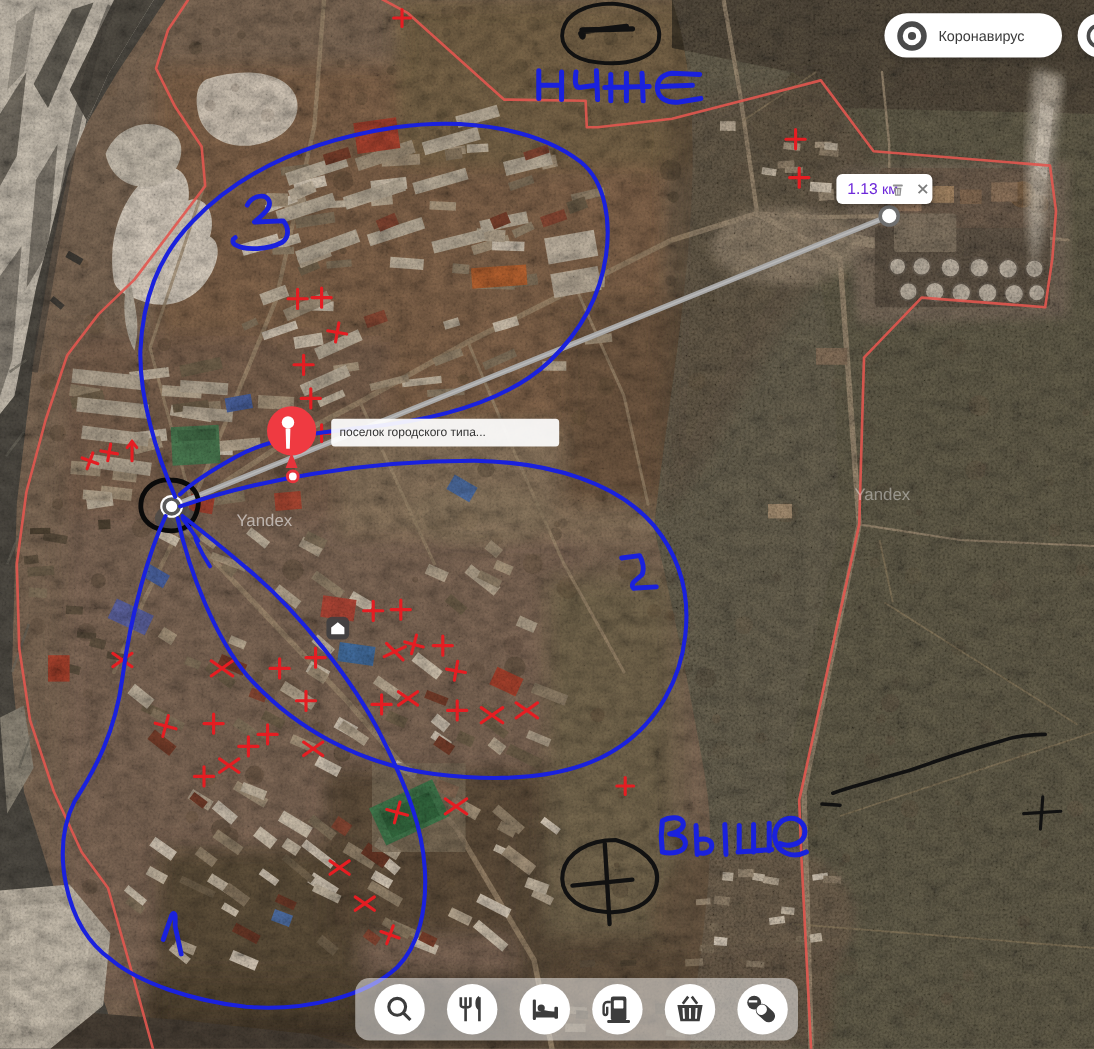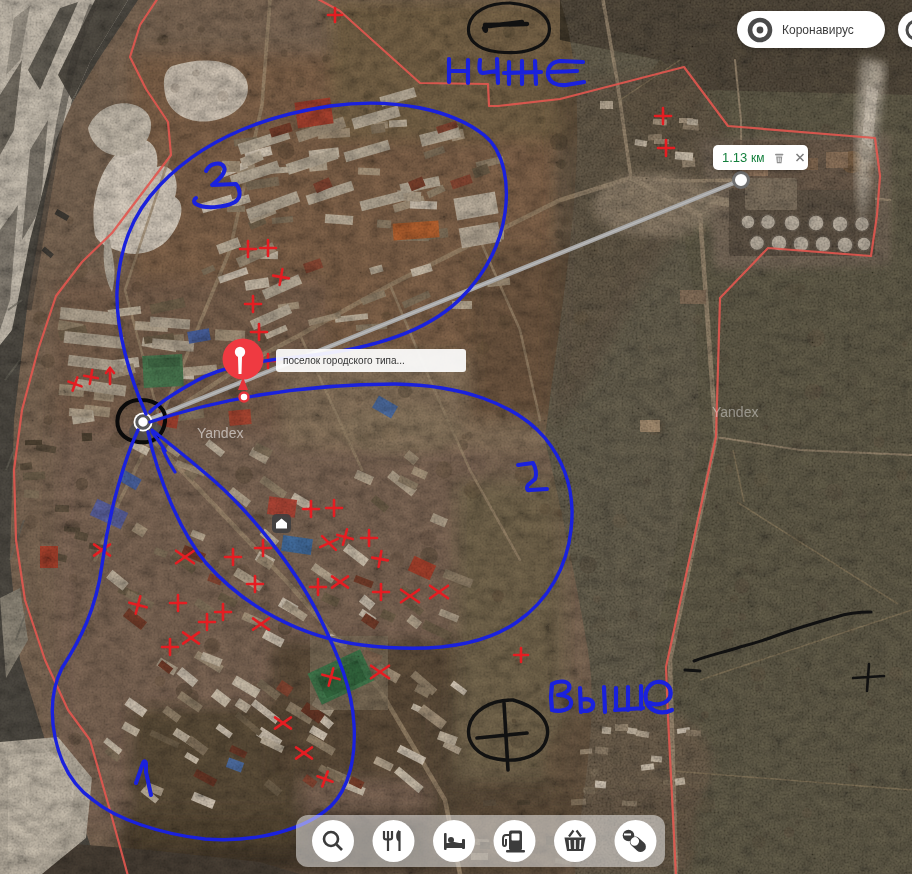--- a/index.html
+++ b/index.html
@@ -1020,21 +1020,21 @@
 
 <text x="197" y="438" font-size="14" fill="#ffffff" opacity="0.55" font-family="Liberation Sans">Yandex</text>
 
 <text x="712" y="417" font-size="14" fill="#ffffff" opacity="0.4" font-family="Liberation Sans">Yandex</text>
 </svg>
 
 
 <div style="position:absolute;left:276px;top:349px;width:190px;height:23px;background:rgba(255,255,255,0.92);border-radius:3px;font-size:10px;color:#333;line-height:23px;padding-left:7px;box-sizing:border-box;white-space:nowrap;overflow:hidden;">поселок городского типа...</div>
 
 
-<div style="position:absolute;left:697px;top:145px;width:95px;height:25px;background:#ffffff;border-radius:5px;box-shadow:0 1px 4px rgba(0,0,0,0.3);font-size:13px;color:#15803d;line-height:25px;padding-left:9px;box-sizing:border-box;margin-left:16px;">1.13 <span style="font-size:12px">км</span>
+<div style="position:absolute;left:697px;top:145px;width:80px;height:25px;background:#ffffff;border-radius:5px;box-shadow:0 1px 4px rgba(0,0,0,0.3);font-size:13px;color:#6d28d9;line-height:25px;padding-left:9px;box-sizing:border-box;">1.13 <span style="font-size:12px">км</span>
 <svg width="34" height="14" viewBox="0 0 34 14" style="position:absolute;right:2px;top:6px">
 <g>
 <rect x="3" y="2.8" width="8.4" height="1.6" rx="0.8" fill="#8f8f8f"></rect>
 <path d="M4.2,5.4 L10.2,5.4 L9.5,12.2 L4.9,12.2 Z" fill="#8f8f8f"></path>
 <path d="M6.2,6.6 L6.3,11 M8.2,6.6 L8.1,11" stroke="#ffffff" stroke-width="0.9"></path>
 <path d="M24.5,3 L31.5,10 M31.5,3 L24.5,10" stroke="#7c7c7c" stroke-width="1.5"></path>
 </g>
     </svg>
 </div>
 

